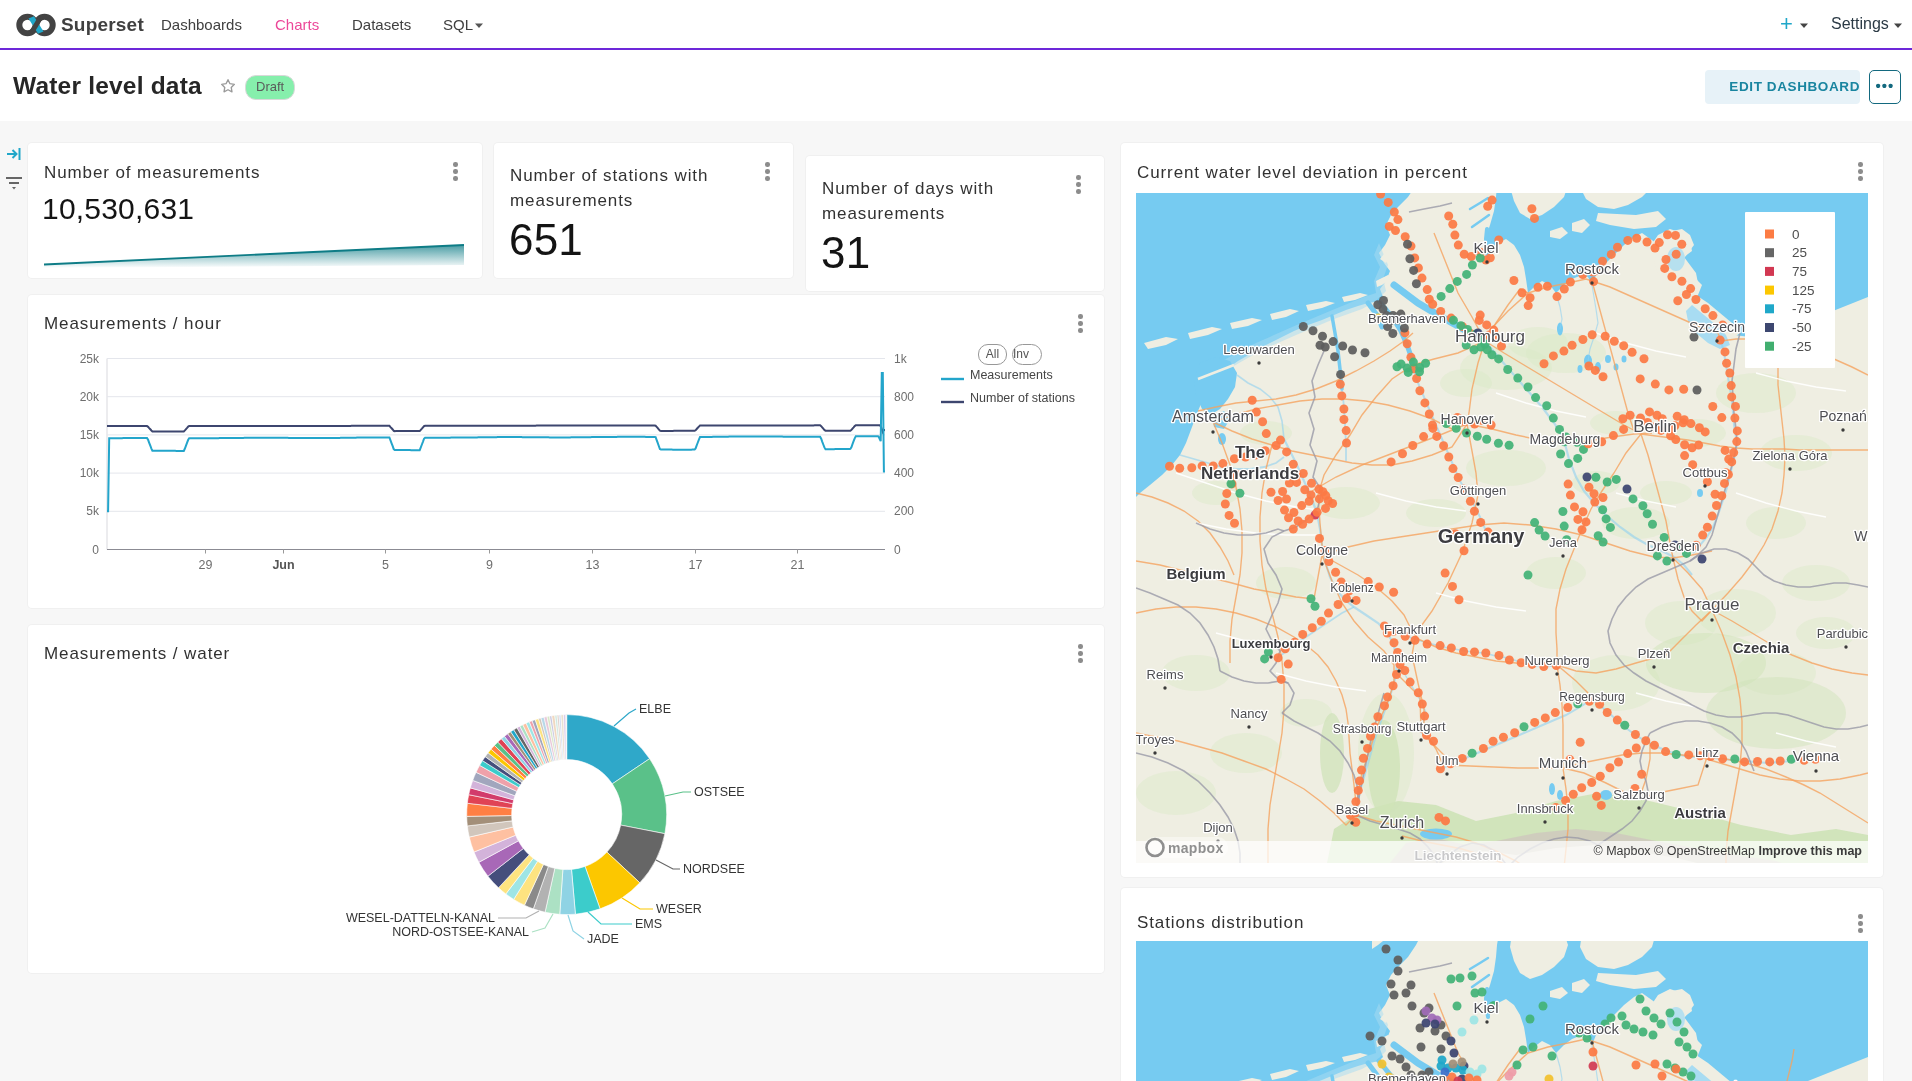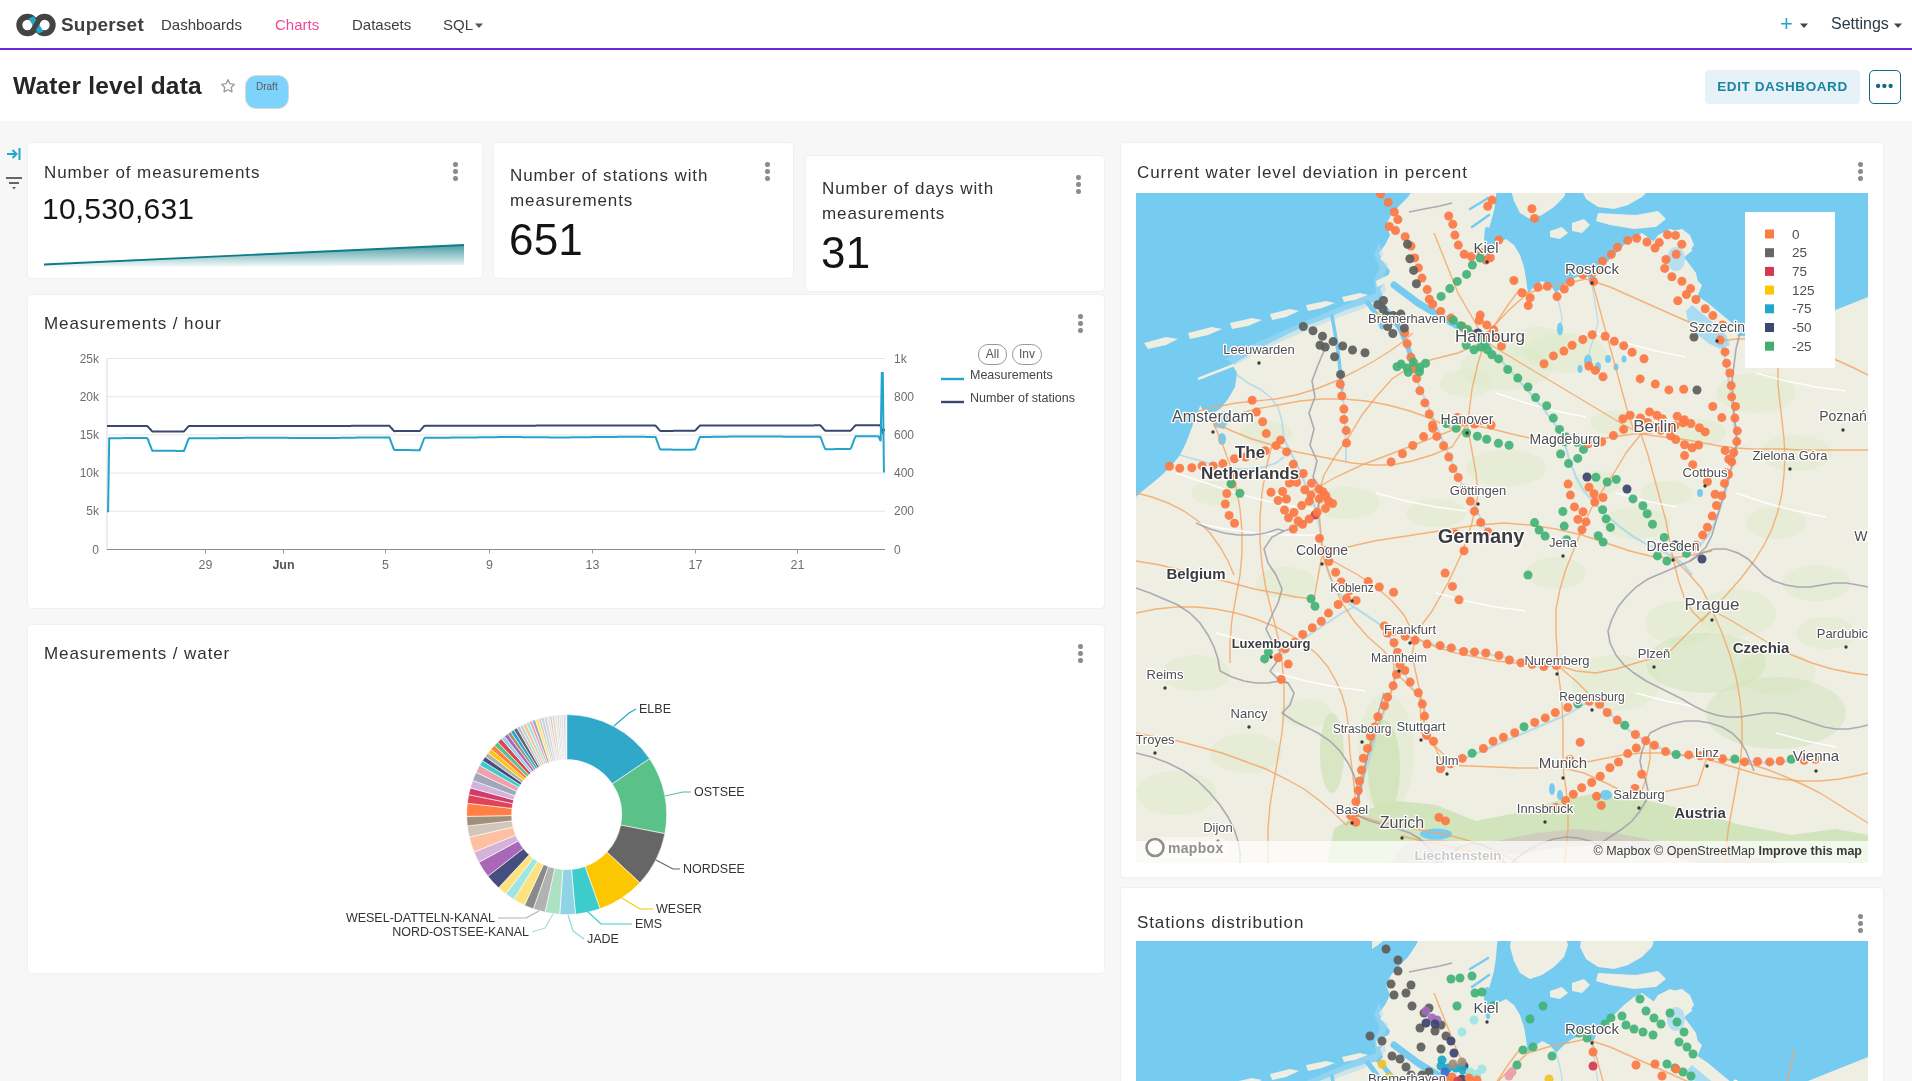--- a/index.html
+++ b/index.html
@@ -40,22 +40,22 @@
   <svg class="abs" style="left:1893px;top:22px" width="10" height="8">
       <path d="M1 1.5 L5 6 L9 1.5 Z" fill="#444"></path>
     </svg>
 </div>
 
 <div class="abs" style="left:0;top:50px;width:1912px;height:71px;background:#fff">
   <div class="abs" style="left:13px;top:22px;font-size:24.5px;font-weight:bold;color:#262626;letter-spacing:0.2px">Water level data</div>
   <svg class="abs" style="left:219px;top:27px" width="18" height="18" viewBox="0 0 24 24">
     <path d="M12 3.6l2.6 5.3 5.9.9-4.2 4.1 1 5.8L12 17l-5.3 2.7 1-5.8-4.2-4.1 5.9-.9z" fill="none" stroke="#9a9a9a" stroke-width="1.8" stroke-linejoin="round"></path>
   </svg>
-  <div class="abs" style="left:245px;top:25px;height:34px;padding:0 10px;background:#7dd3fc;border:1px solid #d9d9d9;border-radius:11px;font-size:10px;color:#5a5a5a;line-height:21px">Draft</div>
-  <div class="abs" style="left:1705px;top:20px;width:155px;height:34px;background:#E7F2F8;border-radius:4px;text-align:center;line-height:34px;font-size:13.5px;font-weight:bold;color:#1985A0;letter-spacing:0.6px">EDIT DASHBOARD</div>
+  <div class="abs" style="left:245px;top:25px;height:25px;padding:0 10px;background:#86efac;border:1px solid #d9d9d9;border-radius:11px;font-size:13px;color:#5a5a5a;line-height:21px">Draft</div>
+  <div class="abs" style="left:1705px;top:20px;width:155px;height:34px;background:#E7F2F8;border-radius:4px;text-align:right;line-height:34px;font-size:13.5px;font-weight:bold;color:#1985A0;letter-spacing:0.6px">EDIT DASHBOARD</div>
   <div class="abs" style="left:1869px;top:20px;width:32px;height:34px;border:1.5px solid #13697F;border-radius:5px;text-align:center;line-height:30px;font-size:15px;font-weight:bold;color:#13697F;letter-spacing:1px">•••</div>
 </div>
 
 <svg class="abs" style="left:6px;top:146px" width="16" height="16" viewBox="0 0 16 16">
   <g stroke="#20A7C9" stroke-width="2" fill="none">
     <path d="M1 8 H10"></path>
       <path d="M6.5 4 L10.5 8 L6.5 12" fill="none"></path>
       <path d="M13.5 2 V14"></path>
   </g>
 </svg>
@@ -143,21 +143,21 @@
     <line x1="564.5" y1="254.5" x2="564.5" y2="258.5" stroke="#999" stroke-width="1"></line>
     <text x="564.5" y="273.5" text-anchor="middle" style="font-size:12.5px;font-weight:normal" fill="#6e6e6e">13</text>
     <line x1="667.5" y1="254.5" x2="667.5" y2="258.5" stroke="#999" stroke-width="1"></line>
     <text x="667.5" y="273.5" text-anchor="middle" style="font-size:12.5px;font-weight:normal" fill="#6e6e6e">17</text>
     <line x1="769.5" y1="254.5" x2="769.5" y2="258.5" stroke="#999" stroke-width="1"></line>
     <text x="769.5" y="273.5" text-anchor="middle" style="font-size:12.5px;font-weight:normal" fill="#6e6e6e">21</text>
     <polyline points="79.0,131.1 80.1,131.1 81.2,131.1 82.2,131.1 83.3,131.1 84.4,131.1 85.5,131.1 86.6,131.1 87.7,131.1 88.7,131.1 89.8,131.1 90.9,131.1 92.0,131.1 93.1,131.1 94.1,131.1 95.2,131.1 96.3,131.1 97.4,131.1 98.5,131.1 99.6,131.1 100.6,131.1 101.7,131.1 102.8,131.1 103.9,131.1 105.0,131.1 106.1,131.1 107.1,131.1 108.2,131.1 109.3,131.1 110.4,131.1 111.5,131.1 112.5,131.1 113.6,131.1 114.7,131.1 115.8,131.1 116.9,131.1 118.0,131.1 119.0,131.1 120.1,131.8 121.2,133.1 122.3,134.3 123.4,135.5 124.4,136.4 125.5,136.4 126.6,136.4 127.7,136.4 128.8,136.4 129.9,136.4 130.9,136.4 132.0,136.4 133.1,136.4 134.2,136.4 135.3,136.4 136.3,136.4 137.4,136.4 138.5,136.4 139.6,136.4 140.7,136.4 141.8,136.4 142.8,136.4 143.9,136.4 145.0,136.4 146.1,136.4 147.2,136.4 148.3,136.4 149.3,136.4 150.4,136.4 151.5,136.4 152.6,136.4 153.7,136.4 154.7,136.4 155.8,136.4 156.9,135.4 158.0,134.1 159.1,132.9 160.2,131.6 161.2,131.0 162.3,131.0 163.4,131.0 164.5,131.0 165.6,131.0 166.6,131.0 167.7,131.0 168.8,131.0 169.9,131.0 171.0,131.0 172.1,131.0 173.1,131.0 174.2,131.0 175.3,131.0 176.4,131.0 177.5,131.0 178.5,131.0 179.6,131.0 180.7,131.0 181.8,131.0 182.9,131.0 184.0,131.0 185.0,131.0 186.1,131.0 187.2,131.0 188.3,131.0 189.4,131.0 190.5,131.0 191.5,131.0 192.6,131.0 193.7,131.0 194.8,131.0 195.9,131.0 196.9,131.0 198.0,131.0 199.1,131.0 200.2,131.0 201.3,131.0 202.4,131.0 203.4,131.0 204.5,131.0 205.6,131.0 206.7,131.0 207.8,131.0 208.8,131.0 209.9,131.0 211.0,131.0 212.1,131.0 213.2,131.0 214.3,131.0 215.3,131.0 216.4,131.0 217.5,131.0 218.6,131.0 219.7,131.0 220.7,131.0 221.8,131.0 222.9,131.0 224.0,131.0 225.1,131.0 226.2,131.0 227.2,131.0 228.3,131.0 229.4,131.0 230.5,131.0 231.6,130.9 232.7,130.9 233.7,130.9 234.8,130.9 235.9,130.9 237.0,130.9 238.1,130.9 239.1,130.9 240.2,130.9 241.3,130.9 242.4,130.9 243.5,130.9 244.6,130.9 245.6,130.9 246.7,130.9 247.8,130.9 248.9,130.9 250.0,130.9 251.0,130.9 252.1,130.9 253.2,130.9 254.3,130.9 255.4,130.9 256.5,130.9 257.5,130.9 258.6,130.9 259.7,130.9 260.8,130.9 261.9,130.9 262.9,130.9 264.0,130.9 265.1,130.9 266.2,130.9 267.3,130.9 268.4,130.9 269.4,130.9 270.5,130.9 271.6,130.9 272.7,130.9 273.8,130.9 274.9,130.9 275.9,130.9 277.0,130.9 278.1,130.9 279.2,130.9 280.3,130.9 281.3,130.9 282.4,130.9 283.5,130.9 284.6,130.9 285.7,130.9 286.8,130.9 287.8,130.9 288.9,130.9 290.0,130.9 291.1,130.9 292.2,130.9 293.2,130.9 294.3,130.9 295.4,130.9 296.5,130.9 297.6,130.9 298.7,130.9 299.7,130.9 300.8,130.9 301.9,130.9 303.0,130.9 304.1,130.9 305.2,130.9 306.2,130.9 307.3,130.9 308.4,130.9 309.5,130.9 310.6,130.9 311.6,130.9 312.7,130.9 313.8,130.9 314.9,130.9 316.0,130.9 317.1,130.9 318.1,130.9 319.2,130.9 320.3,130.9 321.4,130.9 322.5,130.9 323.5,130.8 324.6,130.8 325.7,130.8 326.8,130.8 327.9,130.8 329.0,130.8 330.0,130.8 331.1,130.8 332.2,130.8 333.3,130.8 334.4,130.8 335.4,130.8 336.5,130.8 337.6,130.8 338.7,130.8 339.8,130.8 340.9,130.8 341.9,130.8 343.0,130.8 344.1,130.8 345.2,130.8 346.3,130.8 347.4,130.8 348.4,130.8 349.5,130.8 350.6,130.8 351.7,130.8 352.8,130.8 353.8,130.8 354.9,130.8 356.0,130.8 357.1,130.8 358.2,130.8 359.3,130.8 360.3,130.8 361.4,130.8 362.5,132.1 363.6,133.3 364.7,134.5 365.7,135.8 366.8,136.2 367.9,136.1 369.0,136.1 370.1,136.1 371.2,136.1 372.2,136.1 373.3,136.1 374.4,136.1 375.5,136.1 376.6,136.1 377.6,136.1 378.7,136.1 379.8,136.1 380.9,136.1 382.0,136.1 383.1,136.1 384.1,136.1 385.2,136.1 386.3,136.1 387.4,136.1 388.5,136.1 389.6,136.1 390.6,136.1 391.7,136.1 392.8,134.9 393.9,133.7 395.0,132.4 396.0,131.2 397.1,130.8 398.2,130.8 399.3,130.8 400.4,130.8 401.5,130.8 402.5,130.8 403.6,130.8 404.7,130.8 405.8,130.8 406.9,130.8 407.9,130.8 409.0,130.8 410.1,130.8 411.2,130.8 412.3,130.8 413.4,130.8 414.4,130.8 415.5,130.8 416.6,130.7 417.7,130.7 418.8,130.7 419.8,130.7 420.9,130.7 422.0,130.7 423.1,130.7 424.2,130.7 425.3,130.7 426.3,130.7 427.4,130.7 428.5,130.7 429.6,130.7 430.7,130.7 431.8,130.7 432.8,130.7 433.9,130.7 435.0,130.7 436.1,130.7 437.2,130.7 438.2,130.7 439.3,130.7 440.4,130.7 441.5,130.7 442.6,130.7 443.7,130.7 444.7,130.7 445.8,130.7 446.9,130.7 448.0,130.7 449.1,130.7 450.1,130.7 451.2,130.7 452.3,130.7 453.4,130.7 454.5,130.7 455.6,130.7 456.6,130.7 457.7,130.7 458.8,130.7 459.9,130.7 461.0,130.7 462.0,130.7 463.1,130.7 464.2,130.7 465.3,130.7 466.4,130.7 467.5,130.7 468.5,130.7 469.6,130.7 470.7,130.7 471.8,130.7 472.9,130.7 474.0,130.7 475.0,130.7 476.1,130.7 477.2,130.7 478.3,130.7 479.4,130.7 480.4,130.7 481.5,130.7 482.6,130.7 483.7,130.7 484.8,130.7 485.9,130.7 486.9,130.7 488.0,130.7 489.1,130.7 490.2,130.7 491.3,130.7 492.3,130.7 493.4,130.7 494.5,130.7 495.6,130.7 496.7,130.7 497.8,130.7 498.8,130.7 499.9,130.7 501.0,130.7 502.1,130.7 503.2,130.7 504.2,130.7 505.3,130.7 506.4,130.7 507.5,130.7 508.6,130.6 509.7,130.6 510.7,130.6 511.8,130.6 512.9,130.6 514.0,130.6 515.1,130.6 516.2,130.6 517.2,130.6 518.3,130.6 519.4,130.6 520.5,130.6 521.6,130.6 522.6,130.6 523.7,130.6 524.8,130.6 525.9,130.6 527.0,130.6 528.1,130.6 529.1,130.6 530.2,130.6 531.3,130.6 532.4,130.6 533.5,130.6 534.5,130.6 535.6,130.6 536.7,130.6 537.8,130.6 538.9,130.6 540.0,130.6 541.0,130.6 542.1,130.6 543.2,130.6 544.3,130.6 545.4,130.6 546.4,130.6 547.5,130.6 548.6,130.6 549.7,130.6 550.8,130.6 551.9,130.6 552.9,130.6 554.0,130.6 555.1,130.6 556.2,130.6 557.3,130.6 558.4,130.6 559.4,130.6 560.5,130.6 561.6,130.6 562.7,130.6 563.8,130.6 564.8,130.6 565.9,130.6 567.0,130.6 568.1,130.6 569.2,130.6 570.3,130.6 571.3,130.6 572.4,130.6 573.5,130.6 574.6,130.6 575.7,130.6 576.7,130.6 577.8,130.6 578.9,130.6 580.0,130.6 581.1,130.6 582.2,130.6 583.2,130.6 584.3,130.6 585.4,130.6 586.5,130.6 587.6,130.6 588.6,130.6 589.7,130.6 590.8,130.6 591.9,130.6 593.0,130.6 594.1,130.6 595.1,130.6 596.2,130.6 597.3,130.6 598.4,130.6 599.5,130.6 600.6,130.6 601.6,130.5 602.7,130.5 603.8,130.5 604.9,130.5 606.0,130.5 607.0,130.5 608.1,130.5 609.2,130.5 610.3,130.5 611.4,130.5 612.5,130.5 613.5,130.5 614.6,130.5 615.7,130.5 616.8,130.5 617.9,130.5 618.9,130.5 620.0,130.5 621.1,130.5 622.2,130.5 623.3,130.5 624.4,130.5 625.4,130.5 626.5,130.5 627.6,130.7 628.7,131.9 629.8,133.1 630.8,134.4 631.9,135.6 633.0,135.9 634.1,135.9 635.2,135.9 636.3,135.9 637.3,135.9 638.4,135.9 639.5,135.9 640.6,135.9 641.7,135.9 642.8,135.9 643.8,135.9 644.9,135.9 646.0,135.8 647.1,135.8 648.2,135.8 649.2,135.8 650.3,135.8 651.4,135.8 652.5,135.8 653.6,135.8 654.7,135.8 655.7,135.8 656.8,135.8 657.9,135.8 659.0,135.8 660.1,135.8 661.1,135.8 662.2,135.8 663.3,135.8 664.4,135.8 665.5,135.8 666.6,135.8 667.6,135.3 668.7,134.0 669.8,132.8 670.9,131.6 672.0,130.5 673.1,130.5 674.1,130.5 675.2,130.5 676.3,130.5 677.4,130.5 678.5,130.5 679.5,130.5 680.6,130.5 681.7,130.5 682.8,130.5 683.9,130.5 685.0,130.5 686.0,130.5 687.1,130.5 688.2,130.5 689.3,130.5 690.4,130.5 691.4,130.5 692.5,130.5 693.6,130.5 694.7,130.4 695.8,130.4 696.9,130.4 697.9,130.4 699.0,130.4 700.1,130.4 701.2,130.4 702.3,130.4 703.3,130.4 704.4,130.4 705.5,130.4 706.6,130.4 707.7,130.4 708.8,130.4 709.8,130.4 710.9,130.4 712.0,130.4 713.1,130.4 714.2,130.4 715.3,130.4 716.3,130.4 717.4,130.4 718.5,130.4 719.6,130.4 720.7,130.4 721.7,130.4 722.8,130.4 723.9,130.4 725.0,130.4 726.1,130.4 727.2,130.4 728.2,130.4 729.3,130.4 730.4,130.4 731.5,130.4 732.6,130.4 733.6,130.4 734.7,130.4 735.8,130.4 736.9,130.4 738.0,130.4 739.1,130.4 740.1,130.4 741.2,130.4 742.3,130.4 743.4,130.4 744.5,130.4 745.5,130.4 746.6,130.4 747.7,130.4 748.8,130.4 749.9,130.4 751.0,130.4 752.0,130.4 753.1,130.4 754.2,130.4 755.3,130.4 756.4,130.4 757.5,130.4 758.5,130.4 759.6,130.4 760.7,130.4 761.8,130.4 762.9,130.4 763.9,130.4 765.0,130.4 766.1,130.4 767.2,130.4 768.3,130.4 769.4,130.4 770.4,130.4 771.5,130.4 772.6,130.4 773.7,130.4 774.8,130.4 775.8,130.4 776.9,130.4 778.0,130.4 779.1,130.4 780.2,130.4 781.3,130.4 782.3,130.4 783.4,130.4 784.5,130.4 785.6,130.4 786.7,130.3 787.7,130.3 788.8,130.3 789.9,130.3 791.0,130.3 792.1,130.3 793.2,131.2 794.2,132.4 795.3,133.7 796.4,134.9 797.5,135.7 798.6,135.7 799.7,135.7 800.7,135.7 801.8,135.7 802.9,135.7 804.0,135.7 805.1,135.7 806.1,135.7 807.2,135.7 808.3,135.7 809.4,135.7 810.5,135.7 811.6,135.7 812.6,135.7 813.7,135.7 814.8,135.7 815.9,135.7 817.0,135.7 818.0,135.7 819.1,135.7 820.2,135.7 821.3,135.7 822.4,135.7 823.5,134.9 824.5,133.6 825.6,132.4 826.7,131.1 827.8,130.3 828.9,130.3 829.9,130.3 831.0,130.3 832.1,130.3 833.2,130.3 834.3,130.3 835.4,130.3 836.4,130.3 837.5,130.3 838.6,130.3 839.7,130.3 840.8,130.3 841.9,130.3 842.9,130.3 844.0,130.3 845.1,130.3 846.2,130.3 847.3,130.3 848.3,130.3 849.4,130.3 850.5,130.3 851.6,130.3 852.7,131.2 853.8,134.1 854.8,137.0 855.9,134.9 857.0,134.9" fill="none" stroke="#3D466F" stroke-width="2"></polyline>
     <polyline points="79.0,216.3 80.1,216.3 81.2,143.3 82.2,143.3 83.3,143.3 84.4,143.3 85.5,143.3 86.6,143.2 87.7,143.2 88.7,143.2 89.8,143.2 90.9,143.2 92.0,143.2 93.1,143.2 94.1,143.2 95.2,143.1 96.3,143.1 97.4,143.1 98.5,143.1 99.6,143.1 100.6,143.1 101.7,143.1 102.8,143.1 103.9,143.1 105.0,143.1 106.1,143.1 107.1,143.1 108.2,143.1 109.3,143.1 110.4,143.1 111.5,143.0 112.5,143.0 113.6,143.0 114.7,143.0 115.8,143.0 116.9,143.0 118.0,143.1 119.0,143.1 120.1,144.8 121.2,147.8 122.3,150.7 123.4,153.6 124.4,155.7 125.5,155.7 126.6,155.7 127.7,155.7 128.8,155.7 129.9,155.7 130.9,155.7 132.0,155.7 133.1,155.7 134.2,155.7 135.3,155.7 136.3,155.8 137.4,155.8 138.5,155.8 139.6,155.8 140.7,155.8 141.8,155.8 142.8,155.8 143.9,155.8 145.0,155.8 146.1,155.8 147.2,155.8 148.3,155.9 149.3,155.9 150.4,155.9 151.5,155.9 152.6,155.9 153.7,155.9 154.7,155.9 155.8,155.9 156.9,153.5 158.0,150.6 159.1,147.7 160.2,144.8 161.2,143.3 162.3,143.3 163.4,143.3 164.5,143.3 165.6,143.3 166.6,143.3 167.7,143.3 168.8,143.3 169.9,143.3 171.0,143.3 172.1,143.3 173.1,143.3 174.2,143.3 175.3,143.3 176.4,143.3 177.5,143.3 178.5,143.3 179.6,143.3 180.7,143.3 181.8,143.2 182.9,143.2 184.0,143.2 185.0,143.2 186.1,143.2 187.2,143.2 188.3,143.2 189.4,143.2 190.5,143.2 191.5,143.1 192.6,143.1 193.7,143.1 194.8,143.1 195.9,143.1 196.9,143.1 198.0,143.1 199.1,143.1 200.2,143.0 201.3,143.0 202.4,143.0 203.4,143.0 204.5,143.0 205.6,143.0 206.7,143.0 207.8,142.9 208.8,142.9 209.9,142.9 211.0,142.9 212.1,142.9 213.2,142.9 214.3,142.9 215.3,142.9 216.4,142.8 217.5,142.8 218.6,142.8 219.7,142.8 220.7,142.8 221.8,142.8 222.9,142.8 224.0,142.8 225.1,142.8 226.2,142.8 227.2,142.8 228.3,142.8 229.4,142.7 230.5,142.7 231.6,142.7 232.7,142.7 233.7,142.7 234.8,142.7 235.9,142.7 237.0,142.7 238.1,142.7 239.1,142.7 240.2,142.7 241.3,142.7 242.4,142.7 243.5,142.7 244.6,142.8 245.6,142.8 246.7,142.8 247.8,142.8 248.9,142.8 250.0,142.8 251.0,142.8 252.1,142.8 253.2,142.8 254.3,142.8 255.4,142.8 256.5,142.8 257.5,142.8 258.6,142.8 259.7,142.8 260.8,142.9 261.9,142.9 262.9,142.9 264.0,142.9 265.1,142.9 266.2,142.9 267.3,142.9 268.4,142.9 269.4,142.9 270.5,142.9 271.6,142.9 272.7,142.9 273.8,143.0 274.9,143.0 275.9,143.0 277.0,143.0 278.1,143.0 279.2,143.0 280.3,143.0 281.3,143.0 282.4,143.0 283.5,143.0 284.6,143.0 285.7,143.0 286.8,143.0 287.8,143.0 288.9,143.0 290.0,143.0 291.1,143.0 292.2,143.0 293.2,143.0 294.3,143.0 295.4,143.0 296.5,143.0 297.6,143.0 298.7,143.0 299.7,143.0 300.8,143.0 301.9,143.0 303.0,142.9 304.1,142.9 305.2,142.9 306.2,142.9 307.3,142.9 308.4,142.9 309.5,142.9 310.6,142.9 311.6,142.9 312.7,142.8 313.8,142.8 314.9,142.8 316.0,142.8 317.1,142.8 318.1,142.8 319.2,142.8 320.3,142.8 321.4,142.7 322.5,142.7 323.5,142.7 324.6,142.7 325.7,142.7 326.8,142.7 327.9,142.7 329.0,142.6 330.0,142.6 331.1,142.6 332.2,142.6 333.3,142.6 334.4,142.6 335.4,142.6 336.5,142.6 337.6,142.5 338.7,142.5 339.8,142.5 340.9,142.5 341.9,142.5 343.0,142.5 344.1,142.5 345.2,142.5 346.3,142.5 347.4,142.5 348.4,142.5 349.5,142.4 350.6,142.4 351.7,142.4 352.8,142.4 353.8,142.4 354.9,142.4 356.0,142.4 357.1,142.4 358.2,142.4 359.3,142.4 360.3,142.4 361.4,142.4 362.5,145.4 363.6,148.3 364.7,151.2 365.7,154.1 366.8,155.0 367.9,155.1 369.0,155.1 370.1,155.1 371.2,155.1 372.2,155.1 373.3,155.1 374.4,155.1 375.5,155.1 376.6,155.1 377.6,155.1 378.7,155.1 379.8,155.1 380.9,155.1 382.0,155.1 383.1,155.2 384.1,155.2 385.2,155.2 386.3,155.2 387.4,155.2 388.5,155.2 389.6,155.2 390.6,155.2 391.7,155.2 392.8,152.4 393.9,149.5 395.0,146.6 396.0,143.7 397.1,142.7 398.2,142.7 399.3,142.7 400.4,142.7 401.5,142.7 402.5,142.7 403.6,142.7 404.7,142.7 405.8,142.7 406.9,142.7 407.9,142.7 409.0,142.7 410.1,142.7 411.2,142.7 412.3,142.7 413.4,142.7 414.4,142.7 415.5,142.7 416.6,142.7 417.7,142.7 418.8,142.7 419.8,142.7 420.9,142.7 422.0,142.7 423.1,142.6 424.2,142.6 425.3,142.6 426.3,142.6 427.4,142.6 428.5,142.6 429.6,142.6 430.7,142.6 431.8,142.6 432.8,142.6 433.9,142.5 435.0,142.5 436.1,142.5 437.2,142.5 438.2,142.5 439.3,142.5 440.4,142.5 441.5,142.5 442.6,142.4 443.7,142.4 444.7,142.4 445.8,142.4 446.9,142.4 448.0,142.4 449.1,142.4 450.1,142.3 451.2,142.3 452.3,142.3 453.4,142.3 454.5,142.3 455.6,142.3 456.6,142.3 457.7,142.3 458.8,142.2 459.9,142.2 461.0,142.2 462.0,142.2 463.1,142.2 464.2,142.2 465.3,142.2 466.4,142.2 467.5,142.2 468.5,142.2 469.6,142.1 470.7,142.1 471.8,142.1 472.9,142.1 474.0,142.1 475.0,142.1 476.1,142.1 477.2,142.1 478.3,142.1 479.4,142.1 480.4,142.1 481.5,142.1 482.6,142.1 483.7,142.1 484.8,142.1 485.9,142.1 486.9,142.1 488.0,142.1 489.1,142.1 490.2,142.1 491.3,142.1 492.3,142.1 493.4,142.1 494.5,142.2 495.6,142.2 496.7,142.2 497.8,142.2 498.8,142.2 499.9,142.2 501.0,142.2 502.1,142.2 503.2,142.2 504.2,142.2 505.3,142.2 506.4,142.2 507.5,142.3 508.6,142.3 509.7,142.3 510.7,142.3 511.8,142.3 512.9,142.3 514.0,142.3 515.1,142.3 516.2,142.3 517.2,142.3 518.3,142.3 519.4,142.3 520.5,142.3 521.6,142.4 522.6,142.4 523.7,142.4 524.8,142.4 525.9,142.4 527.0,142.4 528.1,142.4 529.1,142.4 530.2,142.4 531.3,142.4 532.4,142.4 533.5,142.4 534.5,142.4 535.6,142.4 536.7,142.4 537.8,142.4 538.9,142.4 540.0,142.4 541.0,142.4 542.1,142.4 543.2,142.3 544.3,142.3 545.4,142.3 546.4,142.3 547.5,142.3 548.6,142.3 549.7,142.3 550.8,142.3 551.9,142.3 552.9,142.3 554.0,142.3 555.1,142.2 556.2,142.2 557.3,142.2 558.4,142.2 559.4,142.2 560.5,142.2 561.6,142.2 562.7,142.2 563.8,142.1 564.8,142.1 565.9,142.1 567.0,142.1 568.1,142.1 569.2,142.1 570.3,142.1 571.3,142.0 572.4,142.0 573.5,142.0 574.6,142.0 575.7,142.0 576.7,142.0 577.8,142.0 578.9,142.0 580.0,141.9 581.1,141.9 582.2,141.9 583.2,141.9 584.3,141.9 585.4,141.9 586.5,141.9 587.6,141.9 588.6,141.9 589.7,141.8 590.8,141.8 591.9,141.8 593.0,141.8 594.1,141.8 595.1,141.8 596.2,141.8 597.3,141.8 598.4,141.8 599.5,141.8 600.6,141.8 601.6,141.8 602.7,141.8 603.8,141.8 604.9,141.8 606.0,141.8 607.0,141.8 608.1,141.8 609.2,141.8 610.3,141.8 611.4,141.8 612.5,141.8 613.5,141.8 614.6,141.8 615.7,141.8 616.8,141.8 617.9,141.9 618.9,141.9 620.0,141.9 621.1,141.9 622.2,141.9 623.3,141.9 624.4,141.9 625.4,141.9 626.5,141.9 627.6,142.2 628.7,145.2 629.8,148.1 630.8,151.0 631.9,154.0 633.0,154.6 634.1,154.6 635.2,154.6 636.3,154.6 637.3,154.6 638.4,154.6 639.5,154.6 640.6,154.6 641.7,154.6 642.8,154.6 643.8,154.6 644.9,154.7 646.0,154.7 647.1,154.7 648.2,154.7 649.2,154.7 650.3,154.7 651.4,154.7 652.5,154.7 653.6,154.7 654.7,154.7 655.7,154.7 656.8,154.7 657.9,154.7 659.0,154.7 660.1,154.7 661.1,154.7 662.2,154.7 663.3,154.7 664.4,154.6 665.5,154.6 666.6,154.6 667.6,153.4 668.7,150.4 669.8,147.5 670.9,144.6 672.0,142.0 673.1,142.0 674.1,142.0 675.2,142.0 676.3,141.9 677.4,141.9 678.5,141.9 679.5,141.9 680.6,141.9 681.7,141.9 682.8,141.9 683.9,141.9 685.0,141.8 686.0,141.8 687.1,141.8 688.2,141.8 689.3,141.8 690.4,141.8 691.4,141.8 692.5,141.7 693.6,141.7 694.7,141.7 695.8,141.7 696.9,141.7 697.9,141.7 699.0,141.7 700.1,141.7 701.2,141.6 702.3,141.6 703.3,141.6 704.4,141.6 705.5,141.6 706.6,141.6 707.7,141.6 708.8,141.6 709.8,141.6 710.9,141.5 712.0,141.5 713.1,141.5 714.2,141.5 715.3,141.5 716.3,141.5 717.4,141.5 718.5,141.5 719.6,141.5 720.7,141.5 721.7,141.5 722.8,141.5 723.9,141.5 725.0,141.5 726.1,141.5 727.2,141.5 728.2,141.5 729.3,141.5 730.4,141.5 731.5,141.5 732.6,141.5 733.6,141.5 734.7,141.5 735.8,141.5 736.9,141.5 738.0,141.5 739.1,141.5 740.1,141.5 741.2,141.5 742.3,141.6 743.4,141.6 744.5,141.6 745.5,141.6 746.6,141.6 747.7,141.6 748.8,141.6 749.9,141.6 751.0,141.6 752.0,141.6 753.1,141.6 754.2,141.6 755.3,141.7 756.4,141.7 757.5,141.7 758.5,141.7 759.6,141.7 760.7,141.7 761.8,141.7 762.9,141.7 763.9,141.7 765.0,141.7 766.1,141.7 767.2,141.7 768.3,141.7 769.4,141.7 770.4,141.7 771.5,141.7 772.6,141.8 773.7,141.8 774.8,141.8 775.8,141.8 776.9,141.8 778.0,141.8 779.1,141.8 780.2,141.8 781.3,141.8 782.3,141.7 783.4,141.7 784.5,141.7 785.6,141.7 786.7,141.7 787.7,141.7 788.8,141.7 789.9,141.7 791.0,141.7 792.1,141.7 793.2,143.7 794.2,146.6 795.3,149.5 796.4,152.4 797.5,154.3 798.6,154.2 799.7,154.2 800.7,154.2 801.8,154.2 802.9,154.2 804.0,154.2 805.1,154.2 806.1,154.2 807.2,154.1 808.3,154.1 809.4,154.1 810.5,154.1 811.6,154.1 812.6,154.1 813.7,154.1 814.8,154.0 815.9,154.0 817.0,154.0 818.0,154.0 819.1,154.0 820.2,154.0 821.3,154.0 822.4,153.9 823.5,152.1 824.5,149.1 825.6,146.2 826.7,143.3 827.8,141.3 828.9,141.3 829.9,141.3 831.0,141.2 832.1,141.2 833.2,141.2 834.3,141.2 835.4,141.2 836.4,141.2 837.5,141.2 838.6,141.2 839.7,141.2 840.8,141.2 841.9,141.2 842.9,141.2 844.0,141.2 845.1,141.2 846.2,141.2 847.3,141.2 848.3,141.2 849.4,141.2 850.5,141.4 851.6,143.8 852.7,146.2 853.8,78.0 854.8,78.0 855.9,176.6 857.0,176.6" fill="none" stroke="#23A5CB" stroke-width="2"></polyline>
   </svg>
   <div class="abs" style="left:950px;top:49px;width:29px;height:21px;border:1px solid #989898;border-radius:10px;text-align:center;line-height:19px;font-size:12px;color:#555">All</div>
-  <div class="abs" style="left:984px;top:49px;width:30px;height:21px;border:1px solid #989898;border-radius:11px;text-align:center;line-height:19px;font-size:12px;color:#555">Inv</div>
+  <div class="abs" style="left:984px;top:49px;width:30px;height:21px;border:1px solid #989898;border-radius:11px;text-align:left;line-height:19px;font-size:12px;color:#555">Inv</div>
   <svg class="abs" style="left:910px;top:78px" width="160" height="40">
     <line x1="3" y1="6" x2="26" y2="6" stroke="#23A5CB" stroke-width="2.4"></line>
     <line x1="3" y1="29" x2="26" y2="29" stroke="#3D466F" stroke-width="2.4"></line>
   </svg>
   <div class="abs" style="left:942px;top:73px;font-size:12.5px;color:#454545">Measurements</div>
   <div class="abs" style="left:942px;top:96px;font-size:12.5px;color:#454545">Number of stations</div>
 </div>
 
 <div class="card" style="left:28px;top:625px;width:1076px;height:348px">
   <div class="ctitle" style="left:16px;top:19px">Measurements / water</div>

